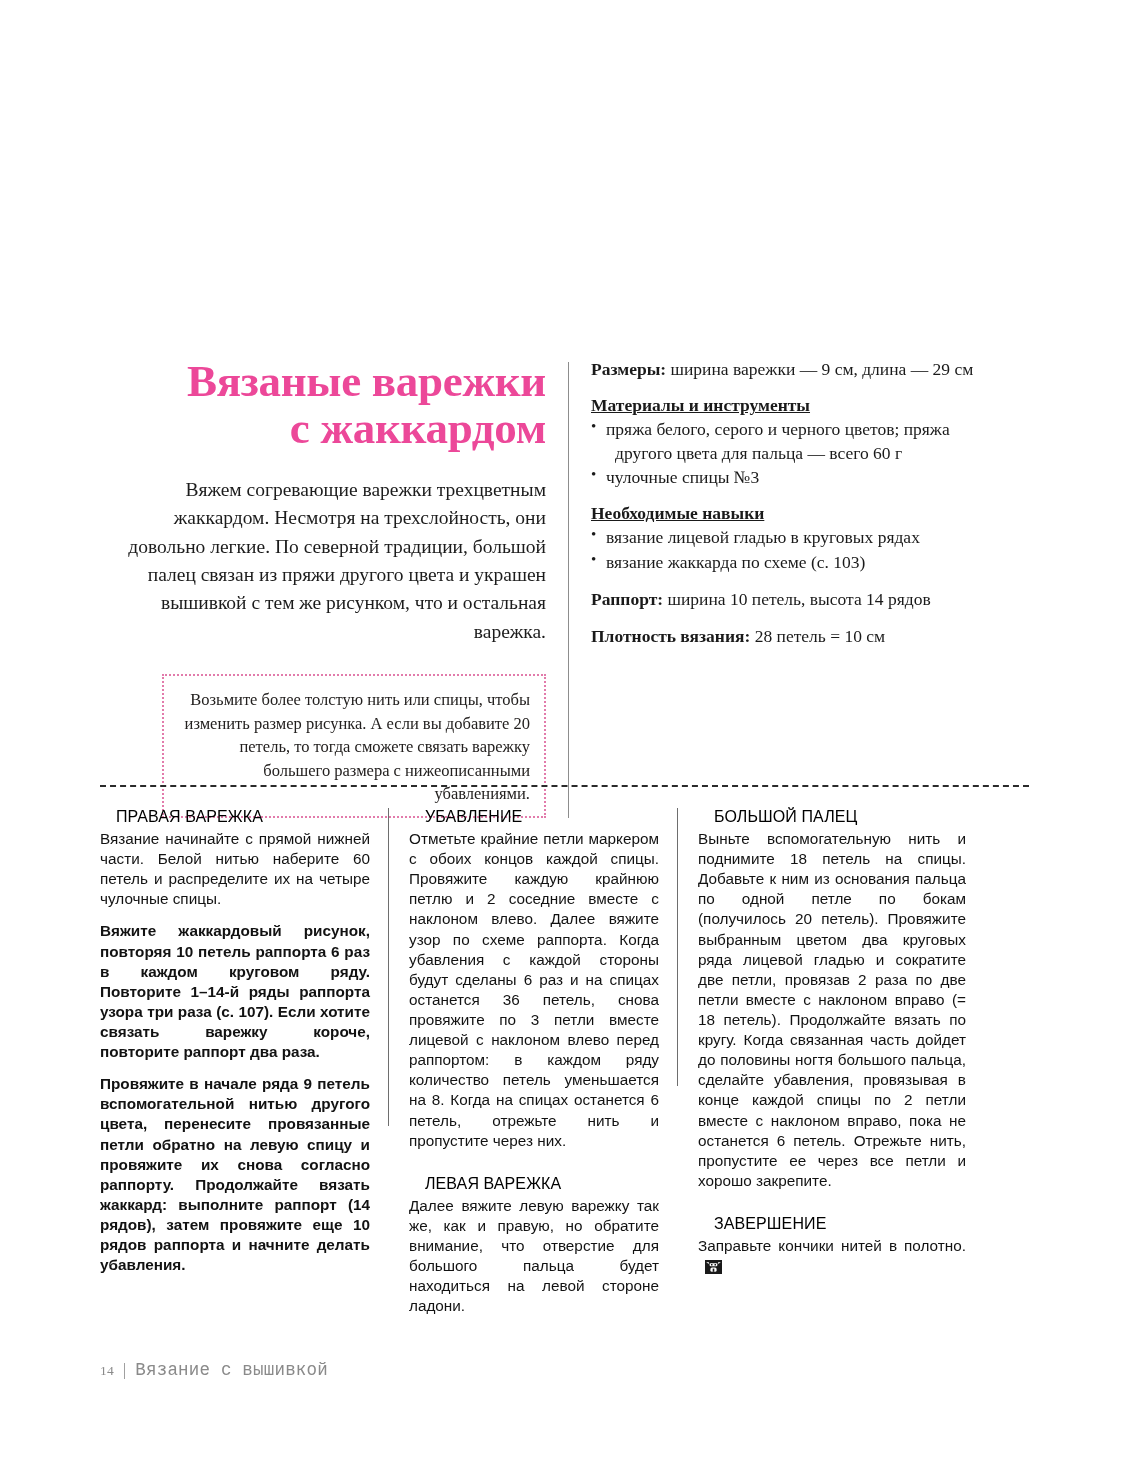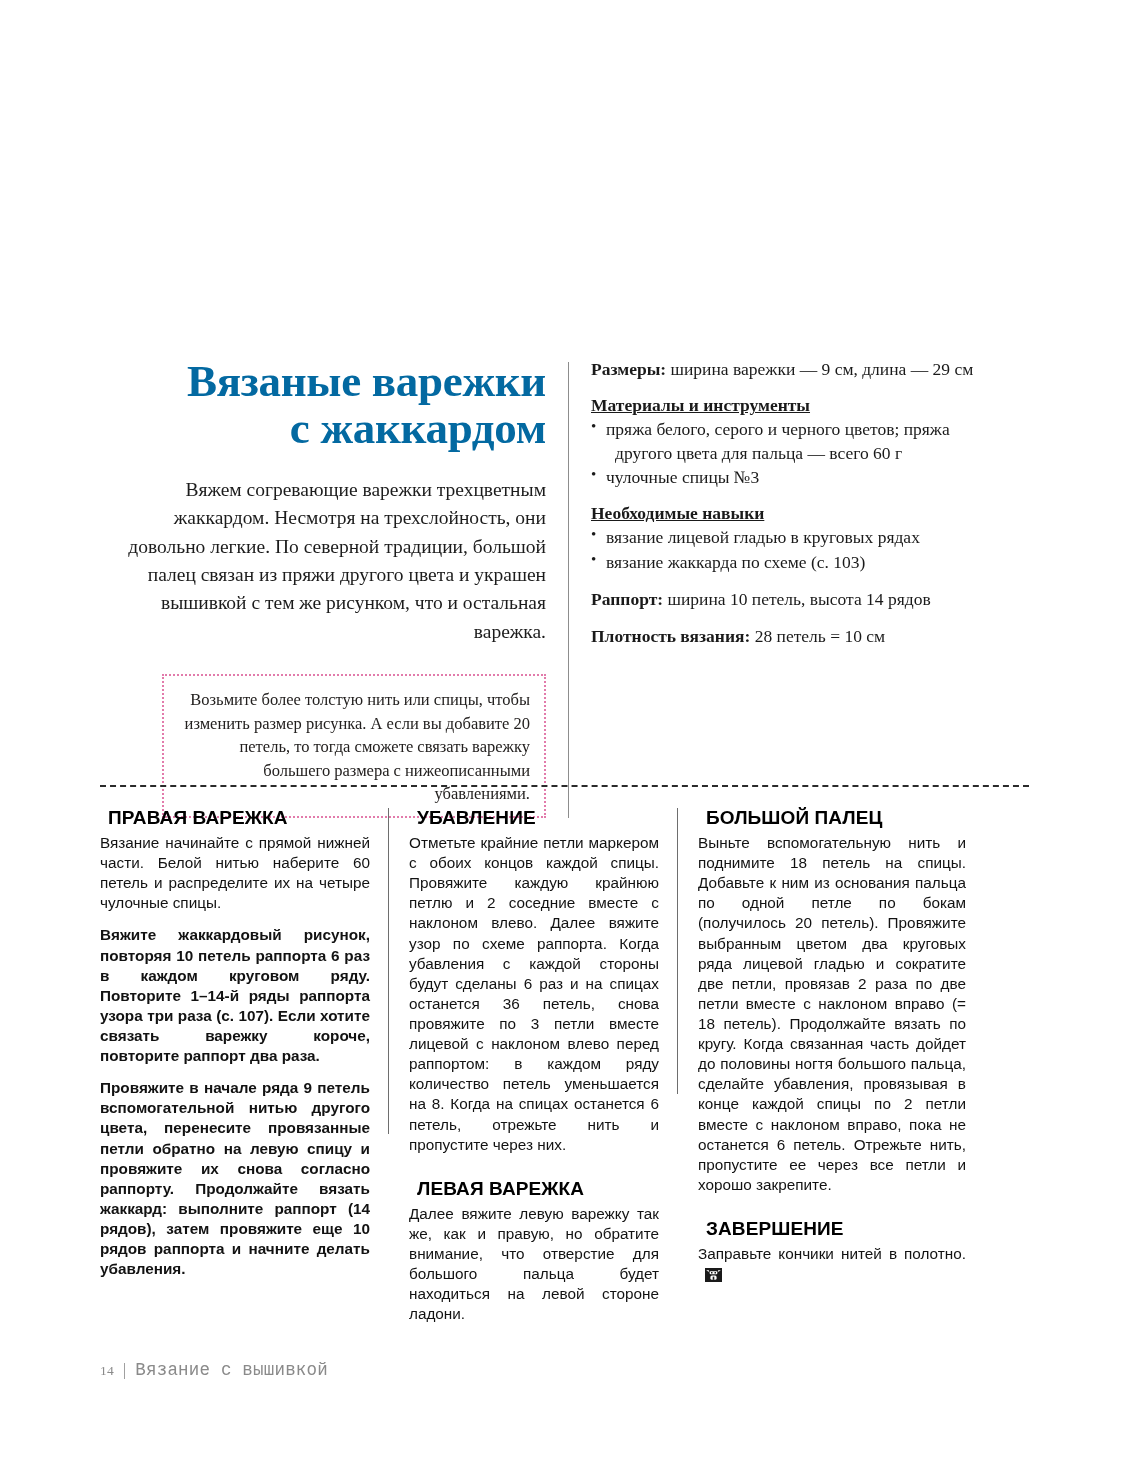--- a/index.html
+++ b/index.html
@@ -44,21 +44,21 @@
     width: 461px;
     padding-left: 22px;
     box-sizing: border-box;
   }
 
   .title {
     font-family: "Liberation Serif", "DejaVu Serif", serif;
     font-weight: bold;
     font-size: 45px;
     line-height: 1.04;
-    color: #0369a1;
+    color: #ec4899;
     letter-spacing: -0.3px;
     margin: 0 0 24px 0;
     text-align: right;
   }
   .title .line2 { display: block; }
 
   .intro {
     font-family: "Liberation Serif", "DejaVu Serif", serif;
     font-size: 19.5px;
     line-height: 1.46;
@@ -153,24 +153,24 @@
     width: 1px;
     background: #6e6e6e;
     flex: 0 0 1px;
     margin-top: 2px;
     margin-bottom: 190px;
   }
   .col-divider.short { margin-bottom: 230px; }
 
   h3.sec-head {
     font-family: "Liberation Sans Narrow", "Liberation Sans", "DejaVu Sans", sans-serif;
-    font-size: 19px;
-    font-weight: bold;
+    font-size: 16px;
+    font-weight: normal;
     letter-spacing: 0.1px;
-    margin: 0 0 2px 8px;
+    margin: 0 0 2px 16px;
     text-align: left;
     color: #000;
   }
   h3.sec-head.spaced { margin-top: 22px; }
   p.sec-par {
     margin: 0 0 0 0;
     text-align: justify;
     hyphens: manual;
   }
   p.sec-par + p.sec-par { margin-top: 12px; font-weight: bold; }

